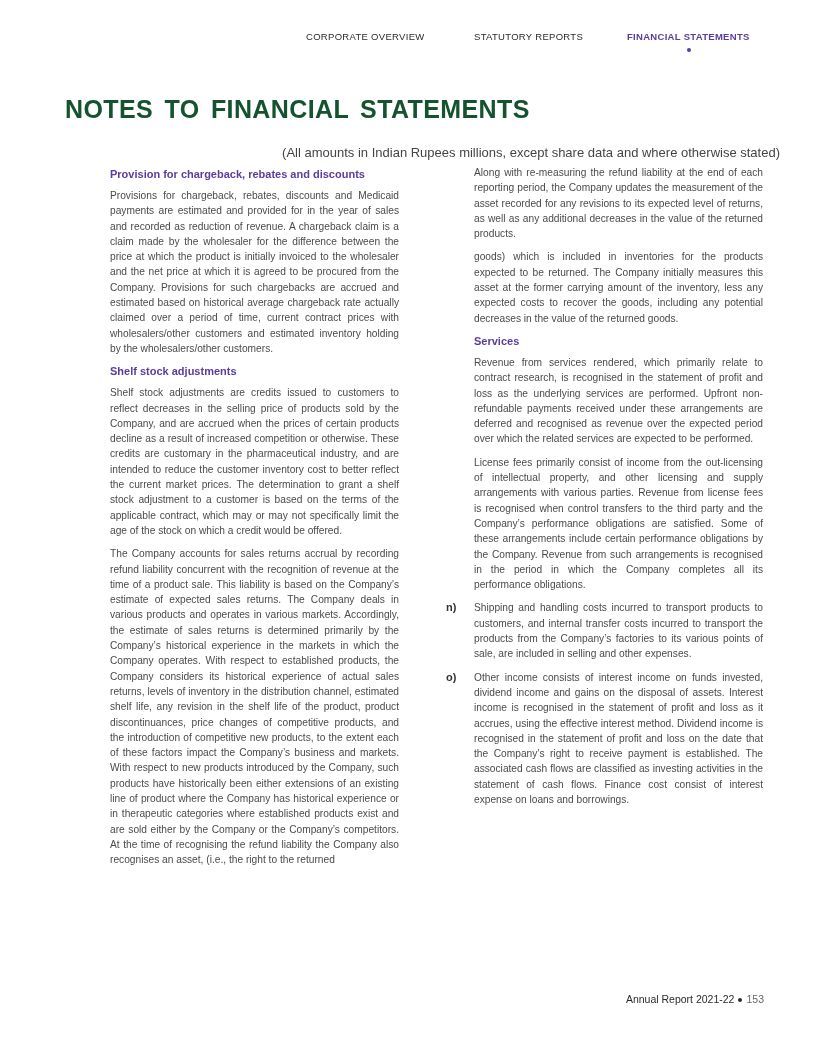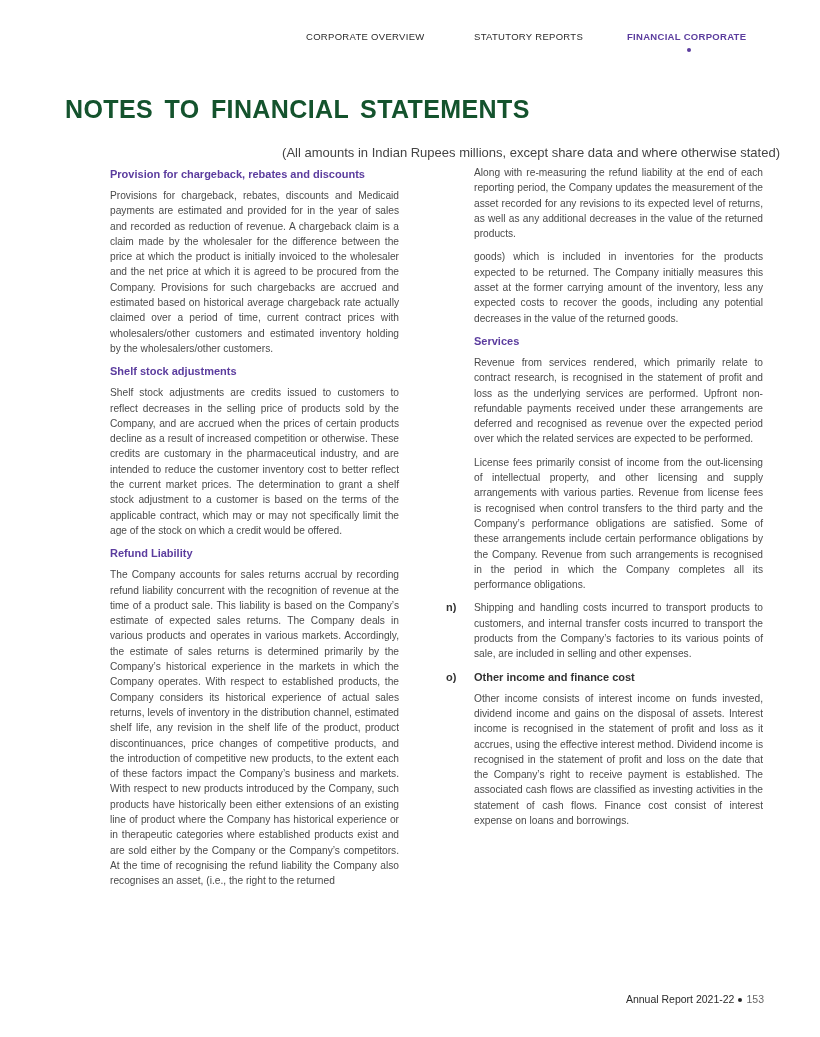--- a/index.html
+++ b/index.html
@@ -21,39 +21,38 @@
     .footer { position: absolute; top: 993px; right: 56px; font-size: 10.5px; color: #2b2b2b; white-space: nowrap; }
     .footer .bullet { display: inline-block; width: 4px; height: 4px; border-radius: 50%; background: #2b2b2b; margin: 0 4px; vertical-align: middle; }
     .footer .pg { color: #666; }
   </style>
 </head>
 <body>
 
 <div class="nav">
   <span class="nav-item" style="left:306px;text-align:right;">CORPORATE OVERVIEW</span>
   <span class="nav-item" style="left:474px;">STATUTORY REPORTS</span>
-  <span class="nav-item active" style="left:627px;">FINANCIAL CORPORATE</span>
+  <span class="nav-item active" style="left:627px;">FINANCIAL STATEMENTS</span>
   <span class="nav-dot" style="left:687px;"></span>
 </div>
 
 <h1 class="page-title">NOTES TO FINANCIAL STATEMENTS</h1>
 
 <div class="amount-note">(All amounts in Indian Rupees millions, except share data and where otherwise stated)</div>
 
 <div class="col col-left">
   <section>
     <h3>Provision for chargeback, rebates and discounts</h3>
     <p>Provisions for chargeback, rebates, discounts and Medicaid payments are estimated and provided for in the year of sales and recorded as reduction of revenue. A chargeback claim is a claim made by the wholesaler for the difference between the price at which the product is initially invoiced to the wholesaler and the net price at which it is agreed to be procured from the Company. Provisions for such chargebacks are accrued and estimated based on historical average chargeback rate actually claimed over a period of time, current contract prices with wholesalers/other customers and estimated inventory holding by the wholesalers/other customers.</p>
   </section>
   <section>
     <h3>Shelf stock adjustments</h3>
     <p>Shelf stock adjustments are credits issued to customers to reflect decreases in the selling price of products sold by the Company, and are accrued when the prices of certain products decline as a result of increased competition or otherwise. These credits are customary in the pharmaceutical industry, and are intended to reduce the customer inventory cost to better reflect the current market prices. The determination to grant a shelf stock adjustment to a customer is based on the terms of the applicable contract, which may or may not specifically limit the age of the stock on which a credit would be offered.</p>
   </section>
   <section>
-    <h3>Refund Liability</h3>
     <p>The Company accounts for sales returns accrual by recording refund liability concurrent with the recognition of revenue at the time of a product sale. This liability is based on the Company’s estimate of expected sales returns. The Company deals in various products and operates in various markets. Accordingly, the estimate of sales returns is determined primarily by the Company’s historical experience in the markets in which the Company operates. With respect to established products, the Company considers its historical experience of actual sales returns, levels of inventory in the distribution channel, estimated shelf life, any revision in the shelf life of the product, product discontinuances, price changes of competitive products, and the introduction of competitive new products, to the extent each of these factors impact the Company’s business and markets. With respect to new products introduced by the Company, such products have historically been either extensions of an existing line of product where the Company has historical experience or in therapeutic categories where established products exist and are sold either by the Company or the Company’s competitors. At the time of recognising the refund liability the Company also recognises an asset, (i.e., the right to the returned</p>
   </section>
 </div>
 
 <div class="col col-right">
   <p>Along with re-measuring the refund liability at the end of each reporting period, the Company updates the measurement of the asset recorded for any revisions to its expected level of returns, as well as any additional decreases in the value of the returned products.</p>
   <p>goods) which is included in inventories for the products expected to be returned. The Company initially measures this asset at the former carrying amount of the inventory, less any expected costs to recover the goods, including any potential decreases in the value of the returned goods.</p>
 
   <section>
     <h3>Services</h3>
@@ -62,20 +61,19 @@
   <section>
     <p>License fees primarily consist of income from the out-licensing of intellectual property, and other licensing and supply arrangements with various parties. Revenue from license fees is recognised when control transfers to the third party and the Company’s performance obligations are satisfied. Some of these arrangements include certain performance obligations by the Company. Revenue from such arrangements is recognised in the period in which the Company completes all its performance obligations.</p>
   </section>
 
   <section class="numbered">
     <span class="num-label">n)</span>
     <p>Shipping and handling costs incurred to transport products to customers, and internal transfer costs incurred to transport the products from the Company’s factories to its various points of sale, are included in selling and other expenses.</p>
   </section>
   <section class="numbered">
     <span class="num-label">o)</span>
-    <h3 class="dark">Other income and finance cost</h3>
     <p>Other income consists of interest income on funds invested, dividend income and gains on the disposal of assets. Interest income is recognised in the statement of profit and loss as it accrues, using the effective interest method. Dividend income is recognised in the statement of profit and loss on the date that the Company’s right to receive payment is established. The associated cash flows are classified as investing activities in the statement of cash flows. Finance cost consist of interest expense on loans and borrowings.</p>
   </section>
 </div>
 
 <div class="footer">
   <span>Annual Report 2021-22</span><span class="bullet"></span><span class="pg">153</span>
 </div>
 
 </body></html>

